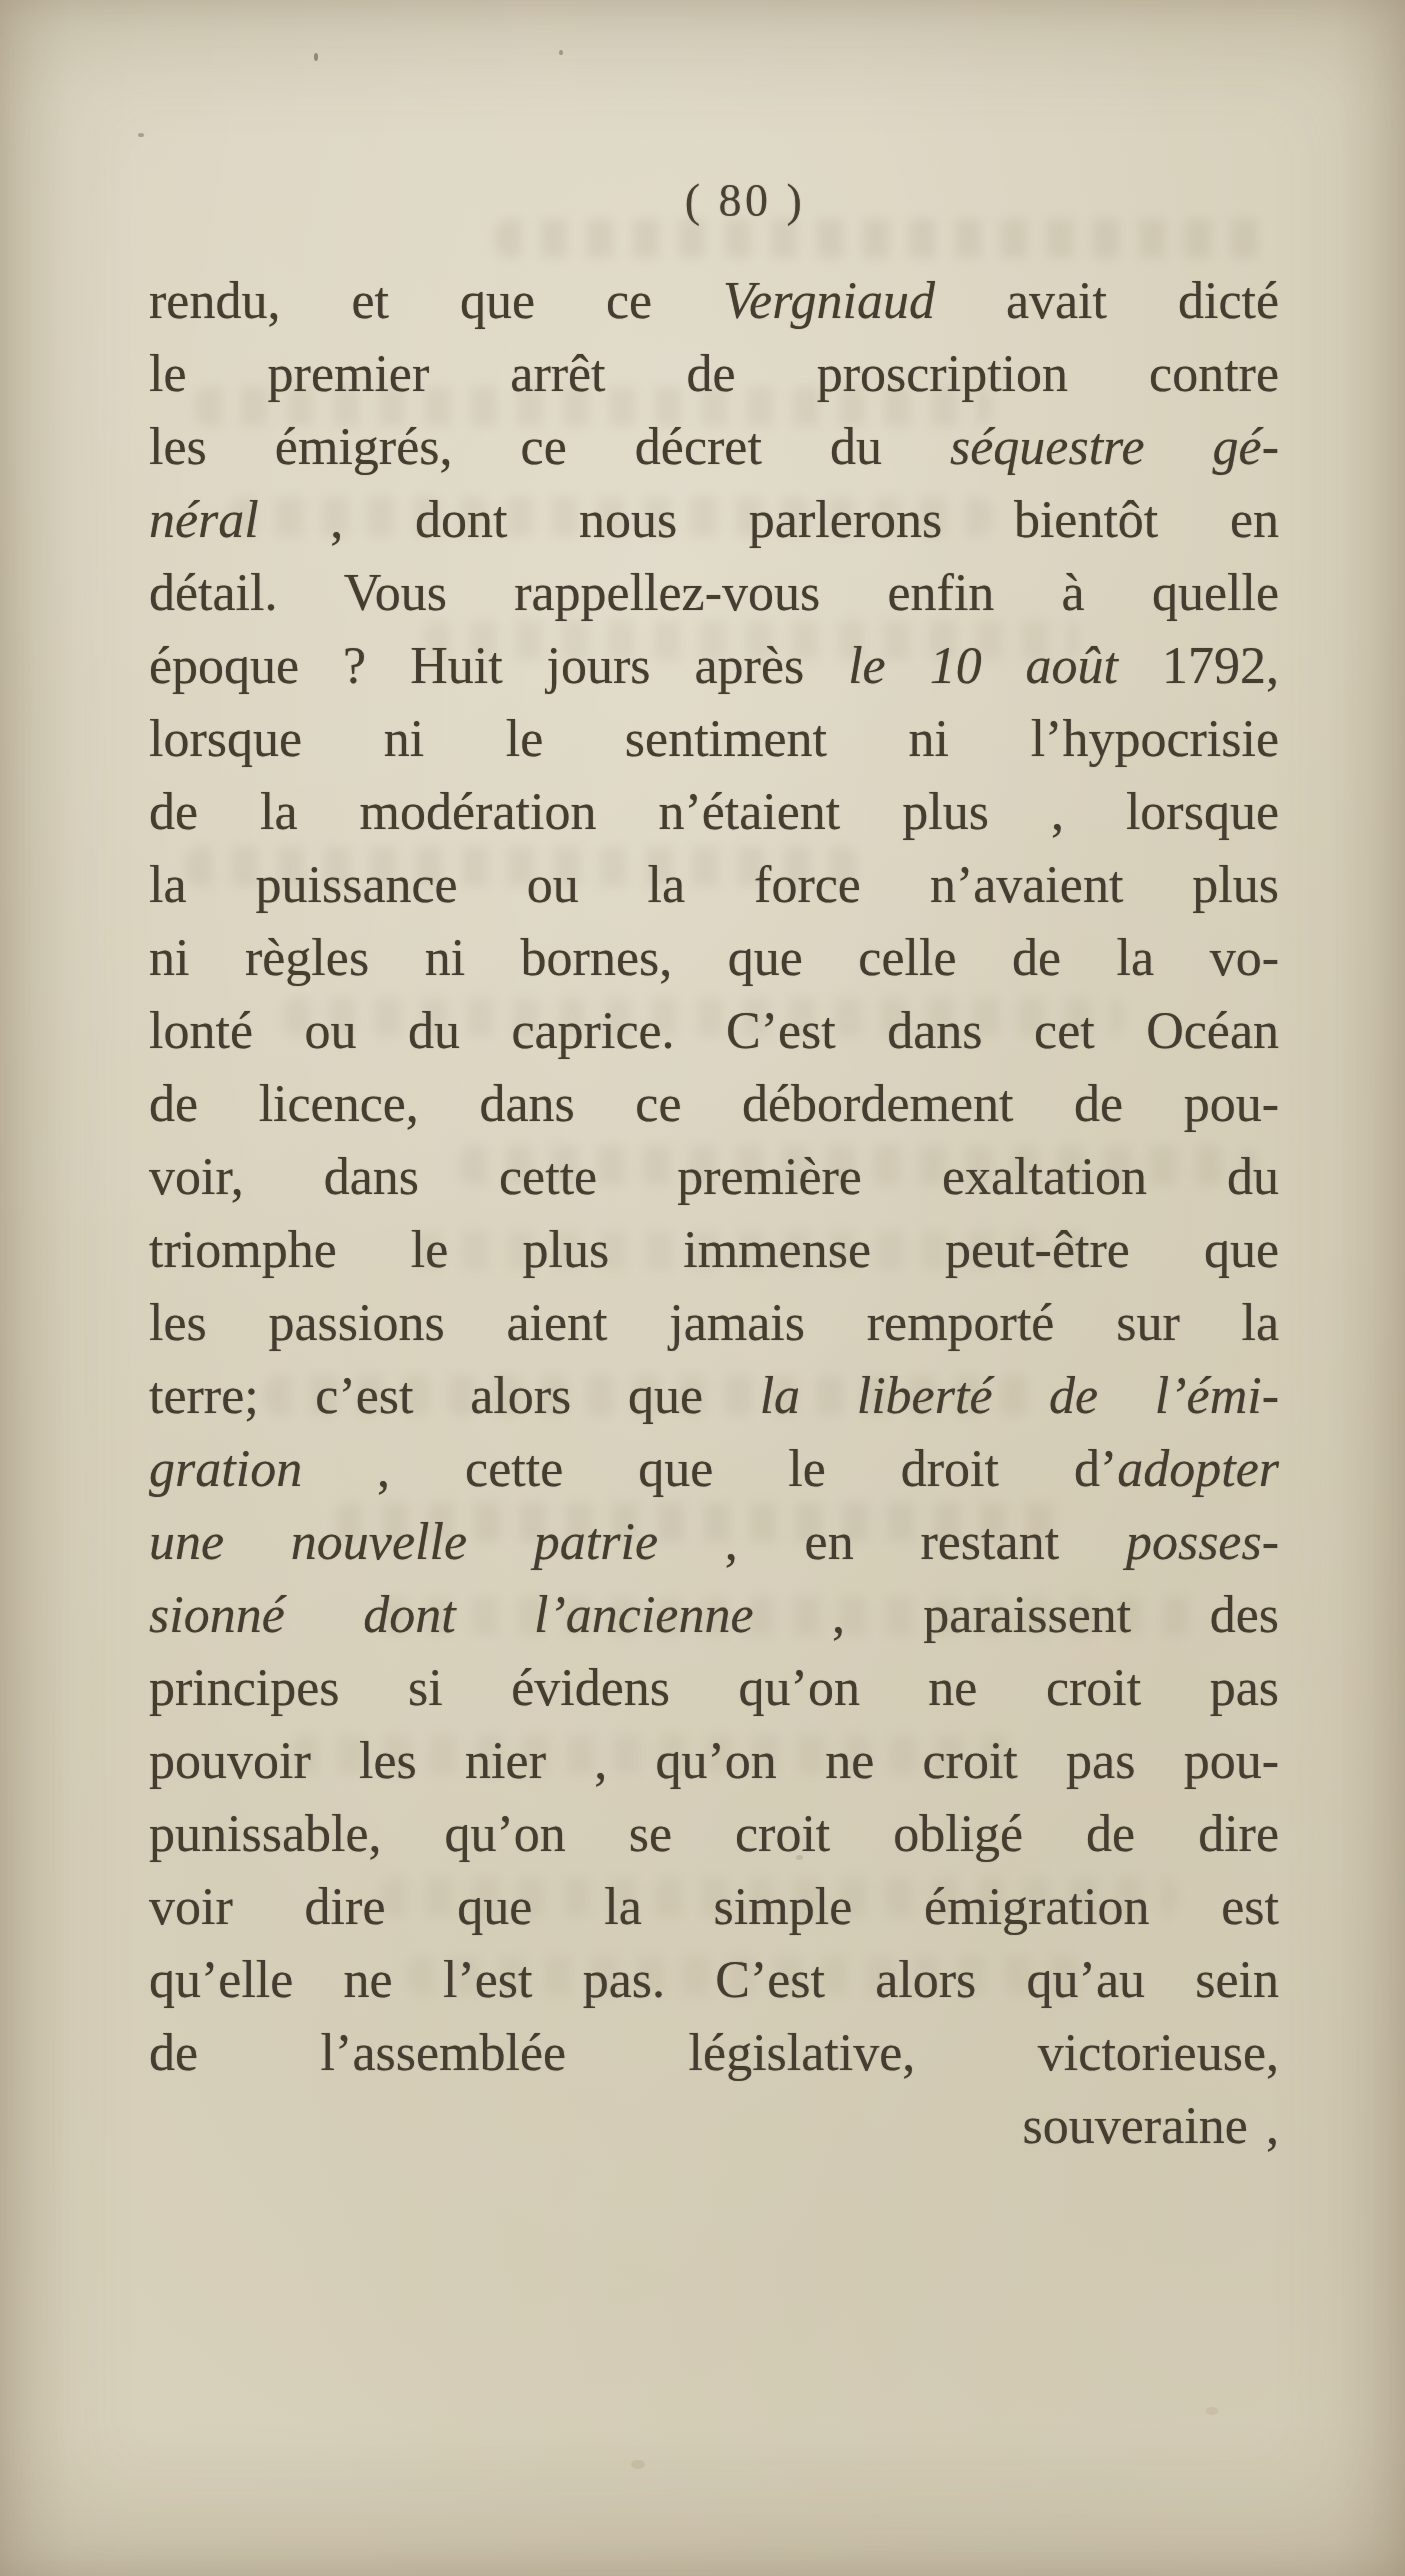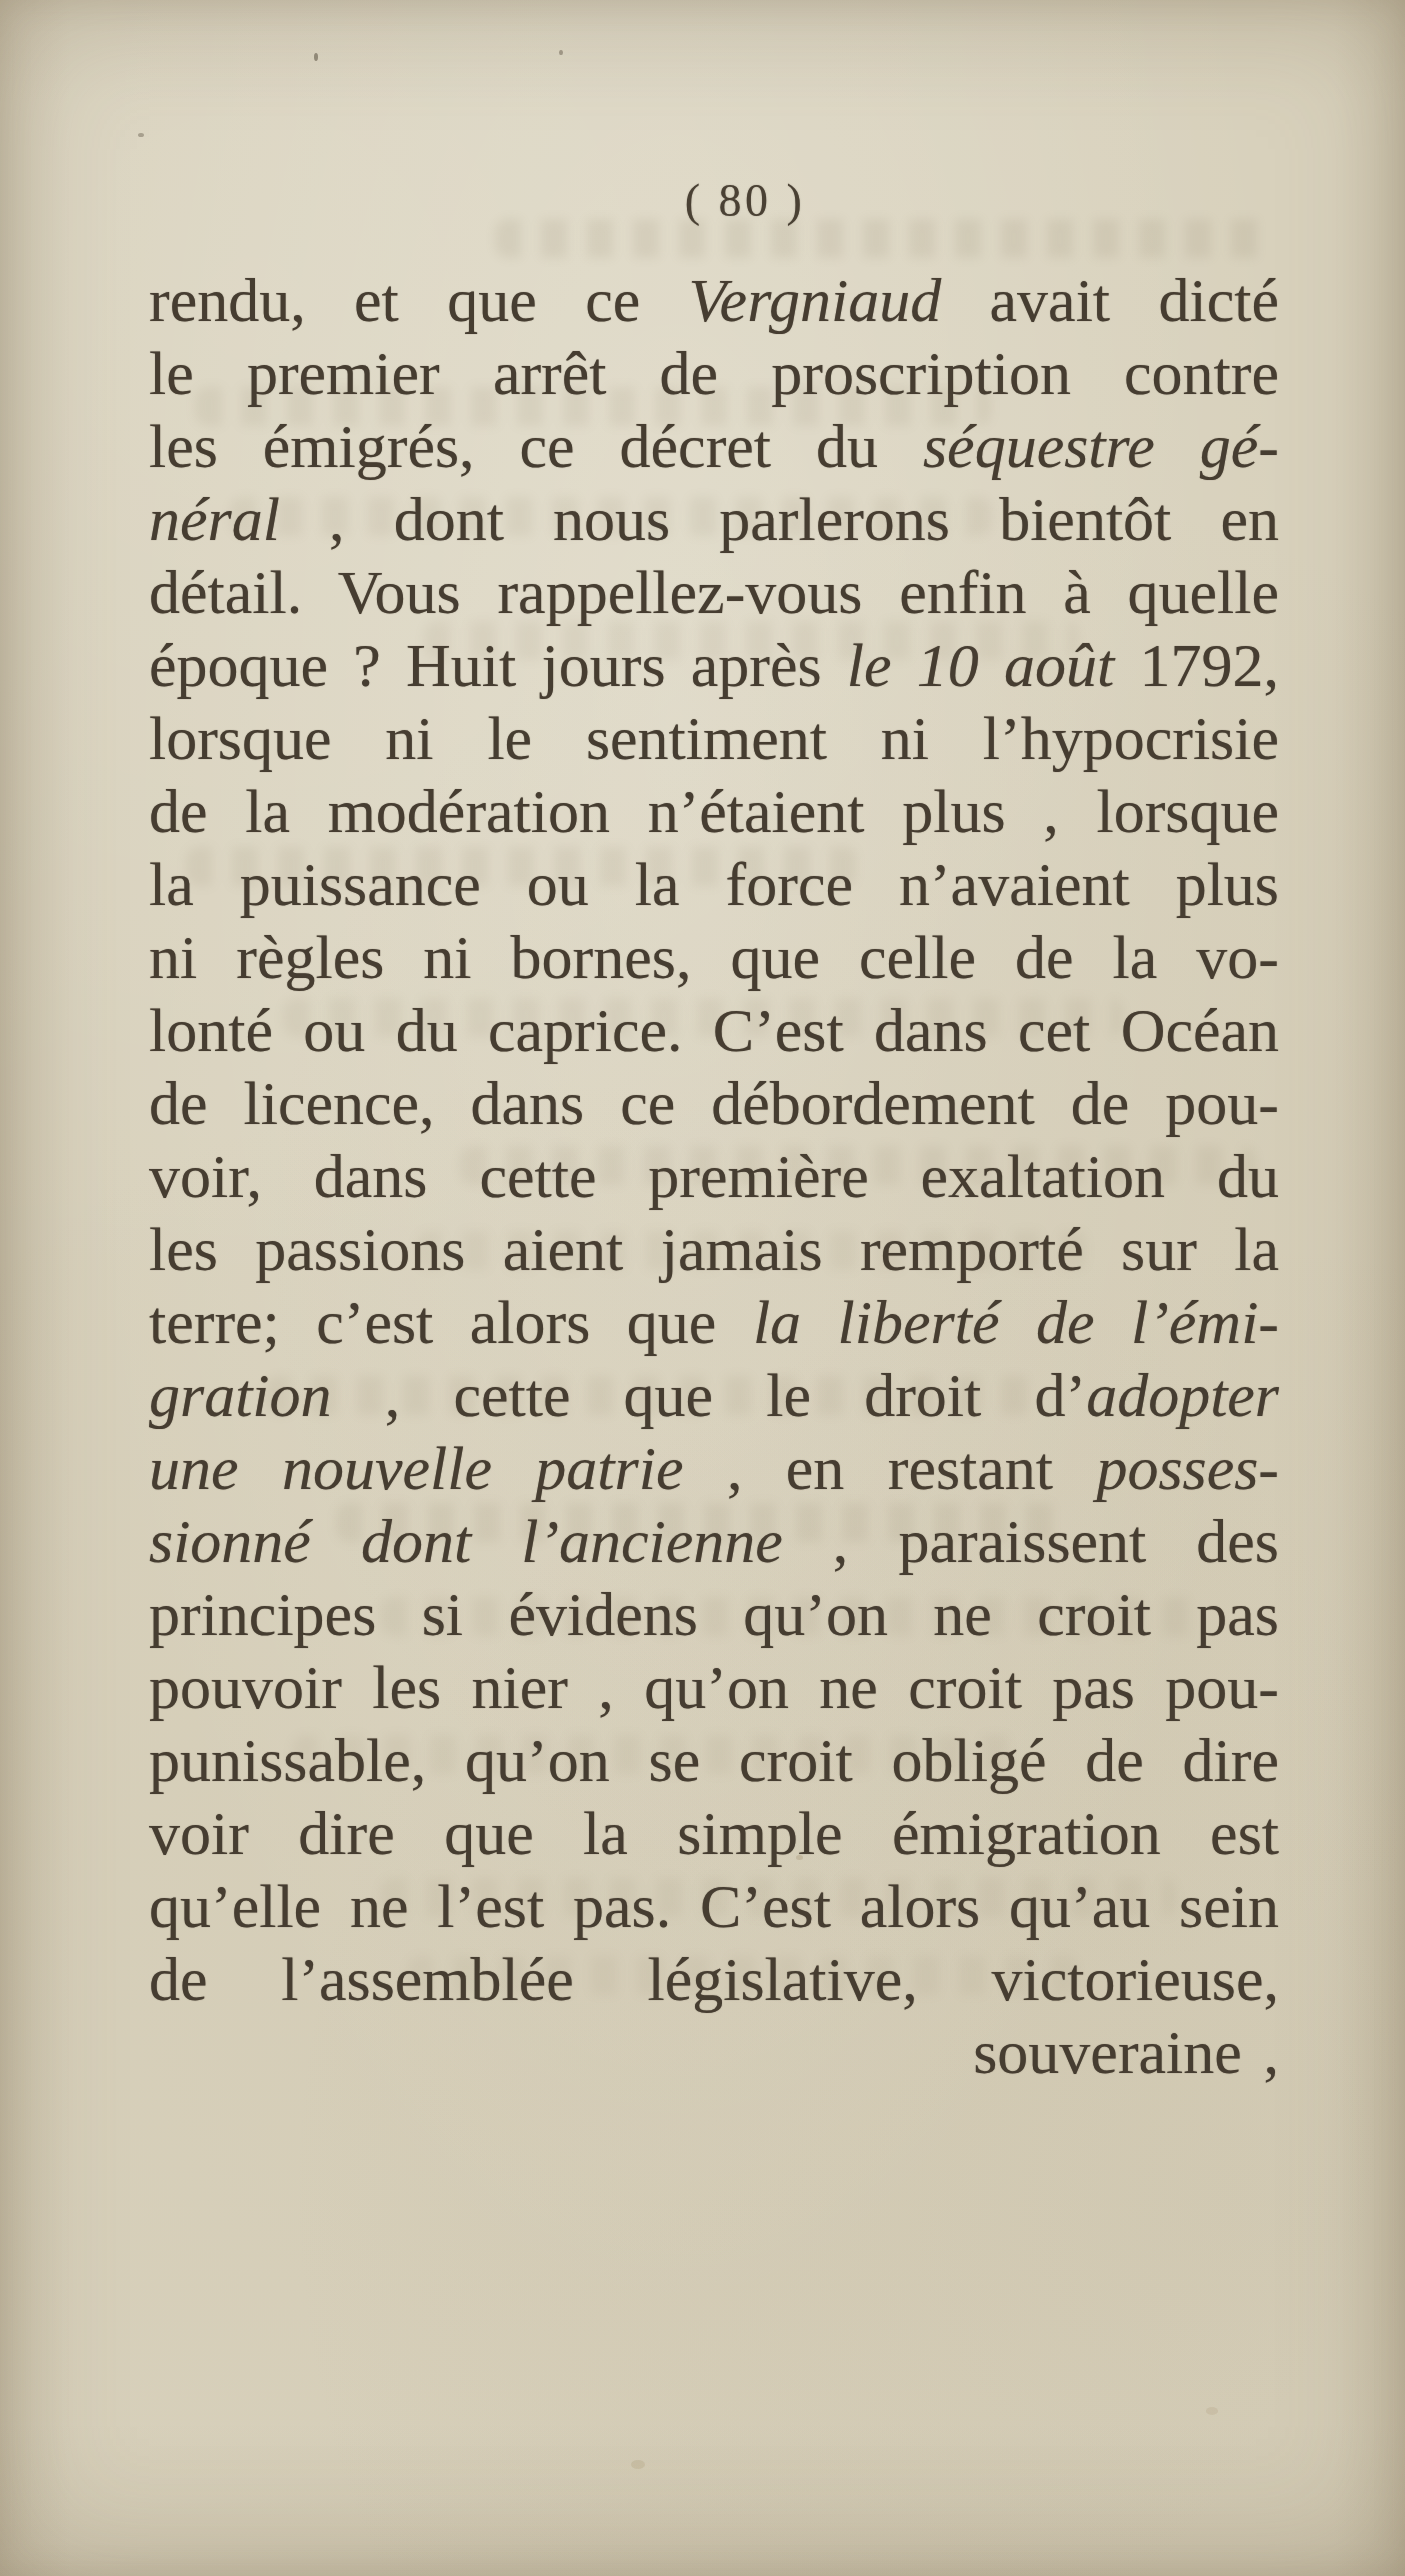--- a/index.html
+++ b/index.html
@@ -36,21 +36,21 @@
     line-height: 1.6;
     letter-spacing: 3.5px;
     color: #4a4134;
     text-shadow: 0 0 1.2px rgba(74,65,52,0.55);
   }
   .text-block {
     position: absolute;
     top: 264px;
     left: 149px;
     width: 1130px;
-    font-size: 62px;
+    font-size: 52px;
     line-height: 73px;
     word-spacing: 0.10em;
     text-shadow: 0 0 1.1px rgba(70,61,47,0.55);
   }
   .line {
     text-align: justify;
     text-align-last: justify;
     white-space: normal;
   }
   .line-right {
@@ -112,20 +112,21 @@
         <div class="line"><span class="it">néral</span><span> , dont nous parlerons bientôt en</span></div>
         <div class="line"><span>détail. Vous rappellez-vous enfin à quelle</span></div>
         <div class="line"><span>époque ? Huit jours après </span><span class="it">le 10 août</span><span> 1792,</span></div>
         <div class="line"><span>lorsque ni le sentiment ni l’hypocrisie</span></div>
         <div class="line"><span>de la modération n’étaient plus , lorsque</span></div>
         <div class="line"><span>la puissance ou la force n’avaient plus</span></div>
         <div class="line"><span>ni règles ni bornes, que celle de la vo-</span></div>
         <div class="line"><span>lonté ou du caprice. C’est dans cet Océan</span></div>
         <div class="line"><span>de licence, dans ce débordement de pou-</span></div>
         <div class="line"><span>voir, dans cette première exaltation du</span></div>
+        <div class="line"><span>triomphe le plus immense peut-être que</span></div>
         <div class="line"><span>les passions aient jamais remporté sur la</span></div>
         <div class="line"><span>terre; c’est alors que </span><span class="it">la liberté de l’émi-</span></div>
         <div class="line"><span class="it">gration</span><span> , cette que le droit d’</span><span class="it">adopter</span></div>
         <div class="line"><span class="it">une nouvelle patrie</span><span> , en restant </span><span class="it">posses-</span></div>
         <div class="line"><span class="it">sionné dont l’ancienne</span><span> , paraissent des</span></div>
         <div class="line"><span>principes si évidens qu’on ne croit pas</span></div>
         <div class="line"><span>pouvoir les nier , qu’on ne croit pas pou-</span></div>
         <div class="line"><span>punissable, qu’on se croit obligé de dire</span></div>
         <div class="line"><span>voir dire que la simple émigration est</span></div>
         <div class="line"><span>qu’elle ne l’est pas. C’est alors qu’au sein</span></div>

